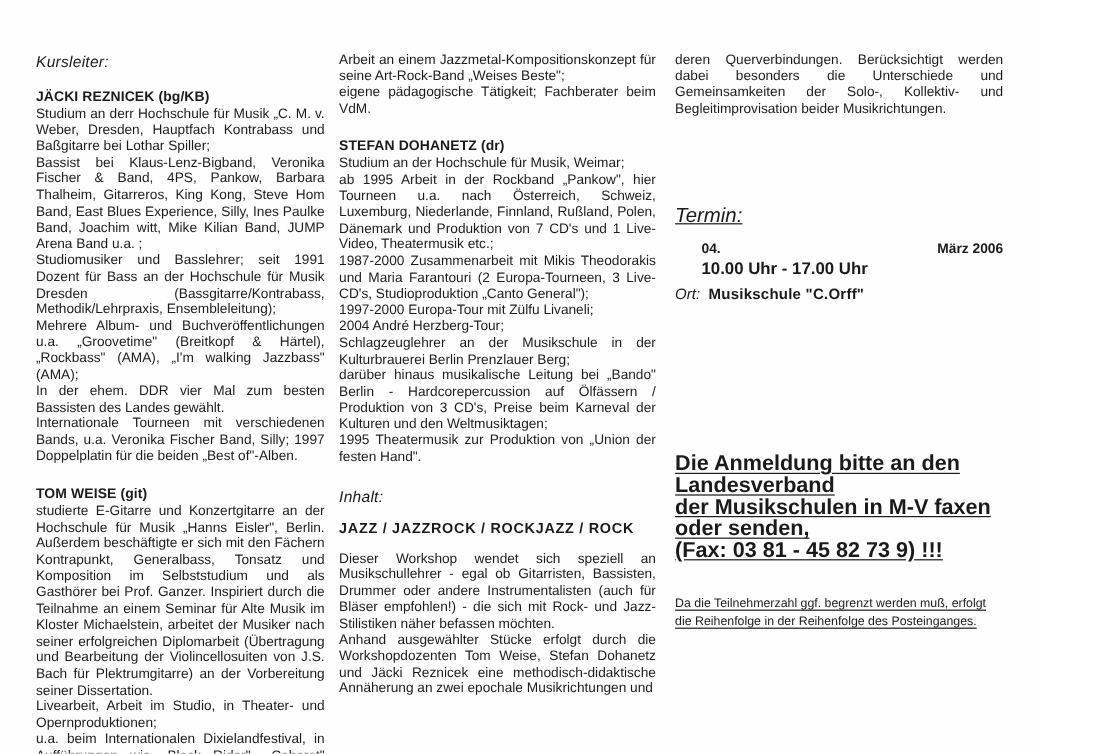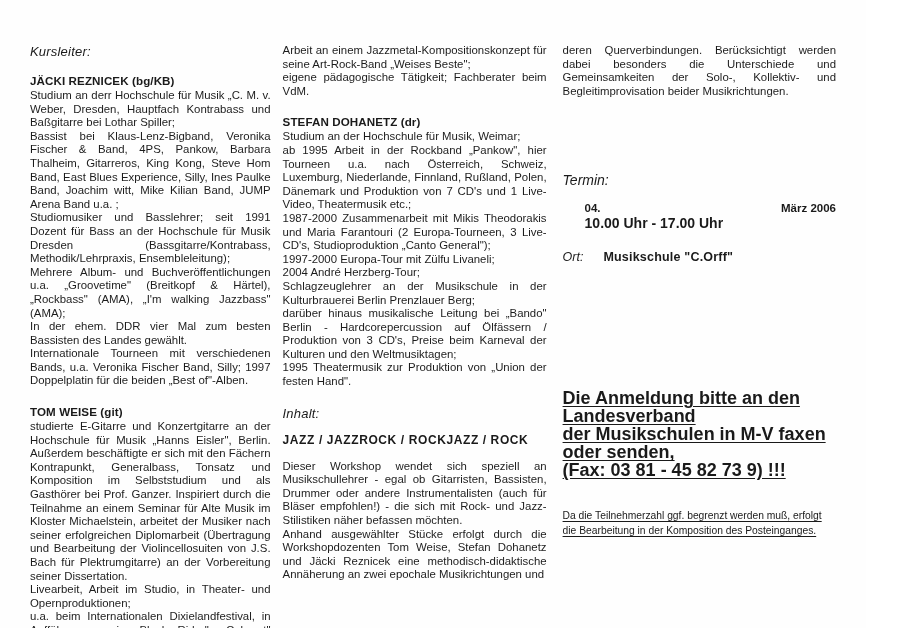--- a/index.html
+++ b/index.html
@@ -69,46 +69,47 @@
     font-weight: bold;
     font-size: 12px;
     line-height: 15px;
     letter-spacing: 0.6px;
     margin: 0;
   }
 
   
   .termin-label {
     font-style: italic;
-    font-size: 14px;
+    font-size: 17px;
     line-height: 16px;
     margin: 0 0 13px 0;
+    text-decoration: underline;
   }
   .termin-date-row {
     font-weight: bold;
     font-size: 11.5px;
     line-height: 15px;
     margin: 0 0 0 22px;
     display: flex;
     justify-content: space-between;
   }
   .termin-day { width: 62px; }
   .termin-time {
     font-weight: bold;
     font-size: 14px;
     line-height: 15px;
     margin: 0 0 0 22px;
   }
   .ort-row {
-    margin-top: 18px;
+    margin-top: 6px;
     font-size: 12.5px;
     line-height: 16px;
     display: flex;
     align-items: center;
-    gap: 20px;
+    gap: 7px;
   }
   .ort-label { font-style: italic; }
   .ort-value { font-weight: bold; letter-spacing: 0.2px; }
 
   .anmeldung {
     font-weight: bold;
     font-size: 18px;
     line-height: 18px;
     margin: 0;
   }
@@ -209,18 +210,18 @@
         <span>Die Anmeldung bitte an den Landesverband</span>
         <span>der Musikschulen in M-V faxen  oder senden,</span>
         <span>(Fax: 03 81 - 45 82 73 9) !!!</span>
       </div>
 
       <div class="gap-md"></div>
       <div class="gap-sm"></div>
 
       <div class="hinweis">
         <span>Da die Teilnehmerzahl ggf. begrenzt werden muß, erfolgt</span>
-        <span>die Bearbeitung in der Komposition des Posteinganges.</span>
+        <span>die Reihenfolge in der Reihenfolge des Posteinganges.</span>
       </div>
     </div>
 
   </div>
 </div>
 
 </body></html>

